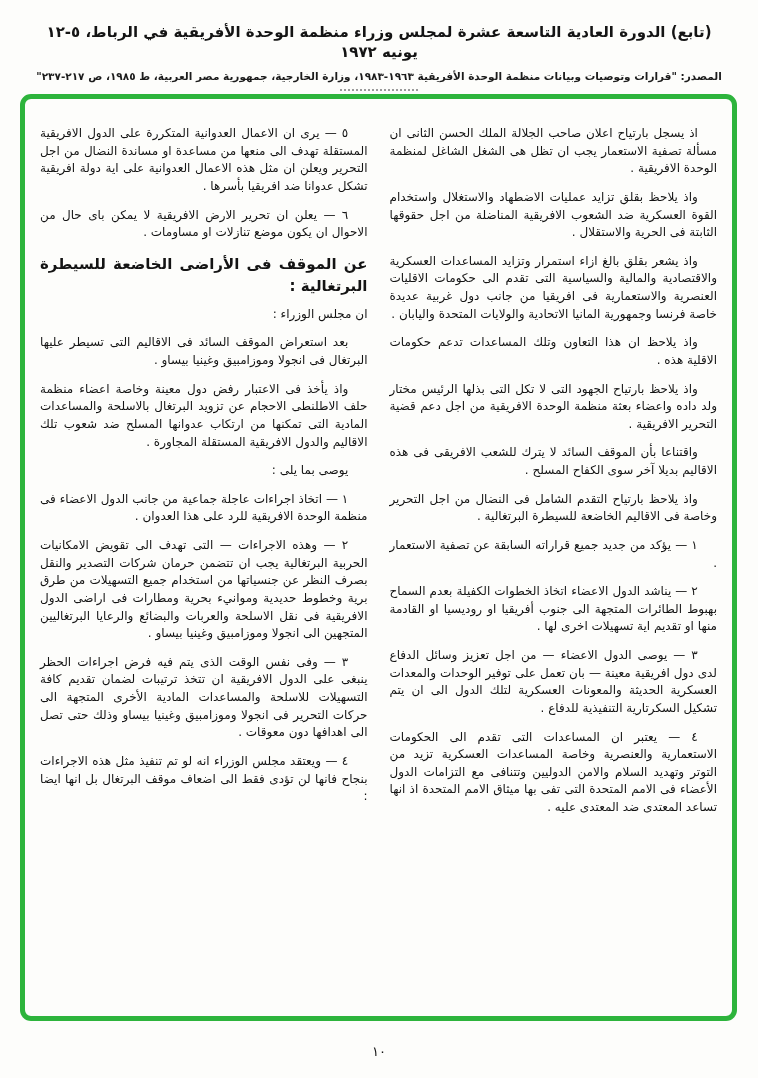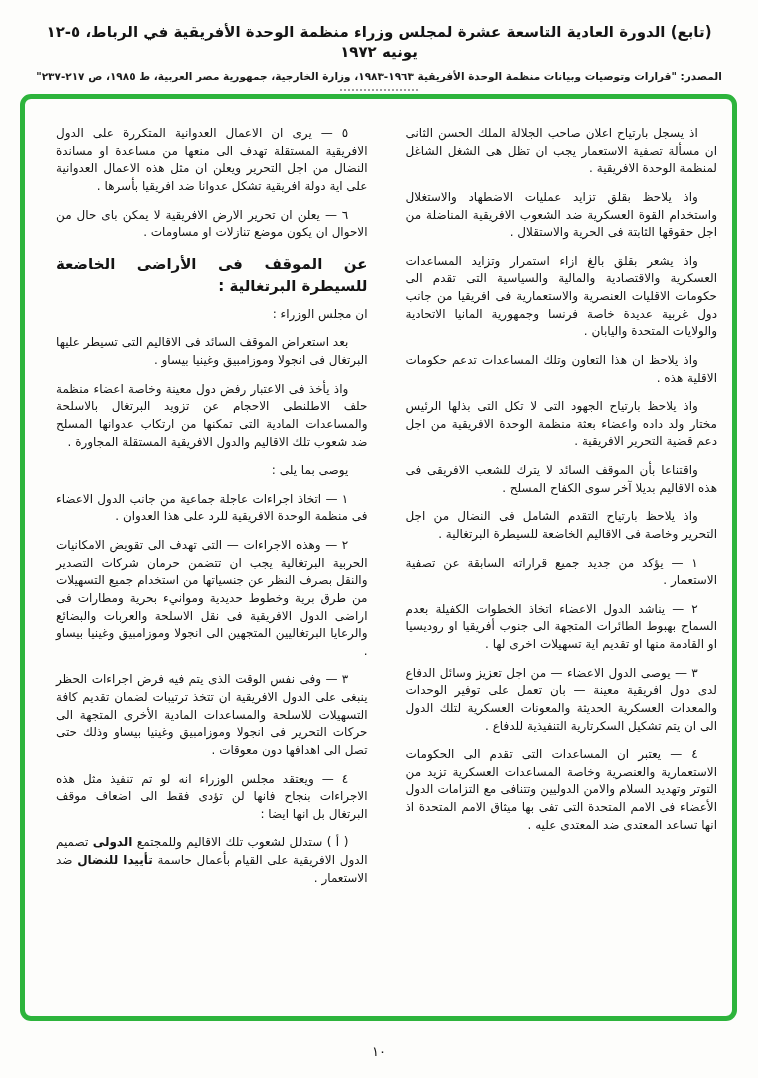--- a/index.html
+++ b/index.html
@@ -72,21 +72,21 @@
     flex: 1 1 0;
     min-width: 0;
   }
   
   .para {
     direction: rtl;
     unicode-bidi: embed;
     text-align: justify;
     font-size: 12px;
     line-height: 1.47;
-    margin: 0 0 11px 16px;
+    margin: 0 0 11px 0;
     text-indent: 1.6em;
   }
   .para.flush { text-indent: 0; }
   .para.heading {
     font-weight: bold;
     font-size: 15px;
     text-indent: 0;
     margin-top: 4px;
     margin-bottom: 9px;
   }
@@ -135,21 +135,20 @@
           <p class="para"><span>٦ — يعلن ان تحرير الارض الافريقية لا يمكن باى حال من الاحوال ان يكون موضع تنازلات او مساومات .</span></p>
           <p class="para heading"><span>عن الموقف فى الأراضى الخاضعة للسيطرة البرتغالية :</span></p>
           <p class="para flush"><span>ان مجلس الوزراء :</span></p>
           <p class="para"><span>بعد استعراض الموقف السائد فى الاقاليم التى تسيطر عليها البرتغال فى انجولا وموزامبيق وغينيا بيساو .</span></p>
           <p class="para"><span>واذ يأخذ فى الاعتبار رفض دول معينة وخاصة اعضاء منظمة حلف الاطلنطى الاحجام عن تزويد البرتغال بالاسلحة والمساعدات المادية التى تمكنها من ارتكاب عدوانها المسلح ضد شعوب تلك الاقاليم والدول الافريقية المستقلة المجاورة .</span></p>
           <p class="para"><span>يوصى بما يلى :</span></p>
           <p class="para"><span>١ — اتخاذ اجراءات عاجلة جماعية من جانب الدول الاعضاء فى منظمة الوحدة الافريقية للرد على هذا العدوان .</span></p>
           <p class="para"><span>٢ — وهذه الاجراءات — التى تهدف الى تقويض الامكانيات الحربية البرتغالية يجب ان تتضمن حرمان شركات التصدير والنقل بصرف النظر عن جنسياتها من استخدام جميع التسهيلات من طرق برية وخطوط حديدية وموانيء بحرية ومطارات فى اراضى الدول الافريقية فى نقل الاسلحة والعربات والبضائع والرعايا البرتغاليين المتجهين الى انجولا وموزامبيق وغينيا بيساو .</span></p>
           <p class="para"><span>٣ — وفى نفس الوقت الذى يتم فيه فرض اجراءات الحظر ينبغى على الدول الافريقية ان تتخذ ترتيبات لضمان تقديم كافة التسهيلات للاسلحة والمساعدات المادية الأخرى المتجهة الى حركات التحرير فى انجولا وموزامبيق وغينيا بيساو وذلك حتى تصل الى اهدافها دون معوقات .</span></p>
           <p class="para"><span>٤ — ويعتقد مجلس الوزراء انه لو تم تنفيذ مثل هذه الاجراءات بنجاح فانها لن تؤدى فقط الى اضعاف موقف البرتغال بل انها ايضا :</span></p>
-          <p class="para"><span>( أ ) ستدلل لشعوب تلك الاقاليم وللمجتمع </span><span class="b">الدولى</span><span> تصميم الدول الافريقية على القيام بأعمال حاسمة </span><span class="b">تأييدا للنضال</span><span> ضد الاستعمار .</span></p>
         </div>
     </div>
   </div>
 
   <div class="footer">
     <span class="page-num">١٠</span>
   </div>
 
 </div>
 

